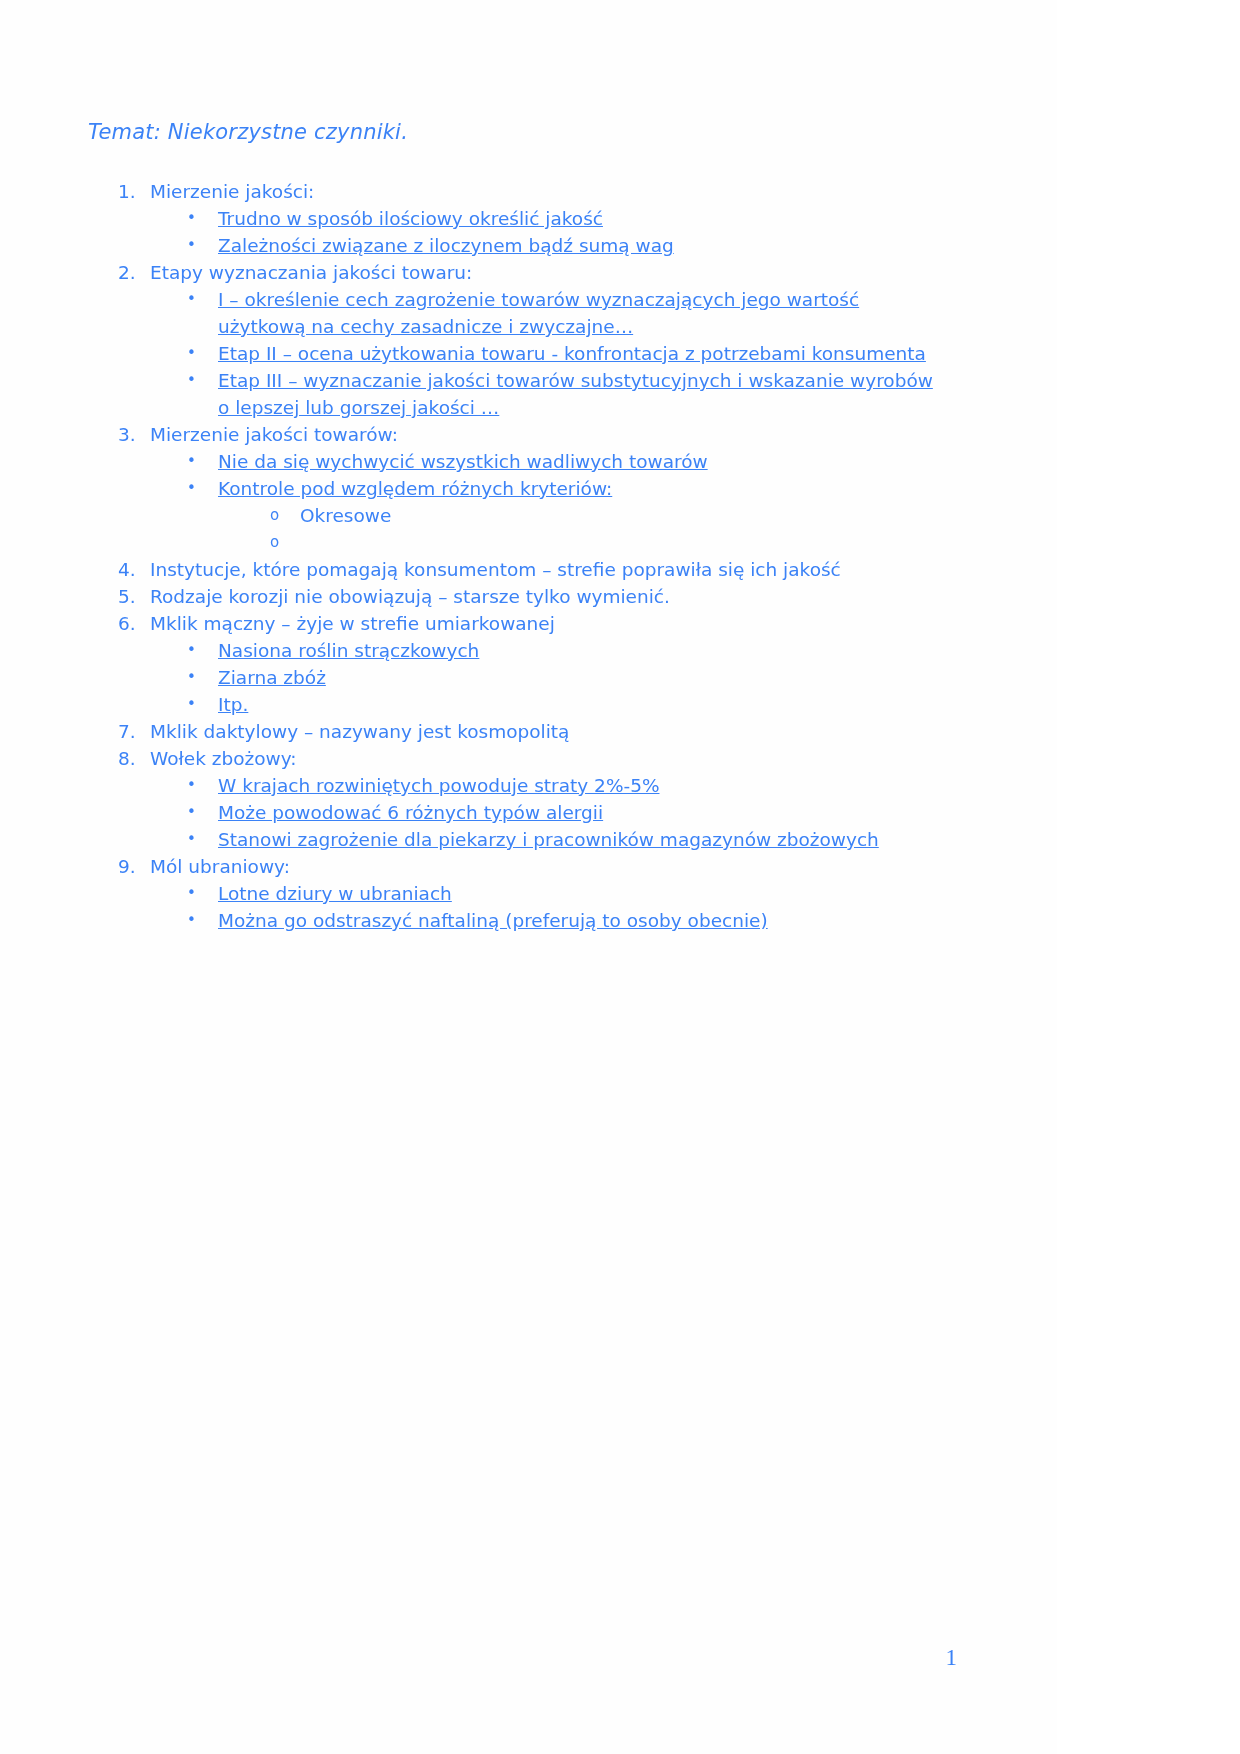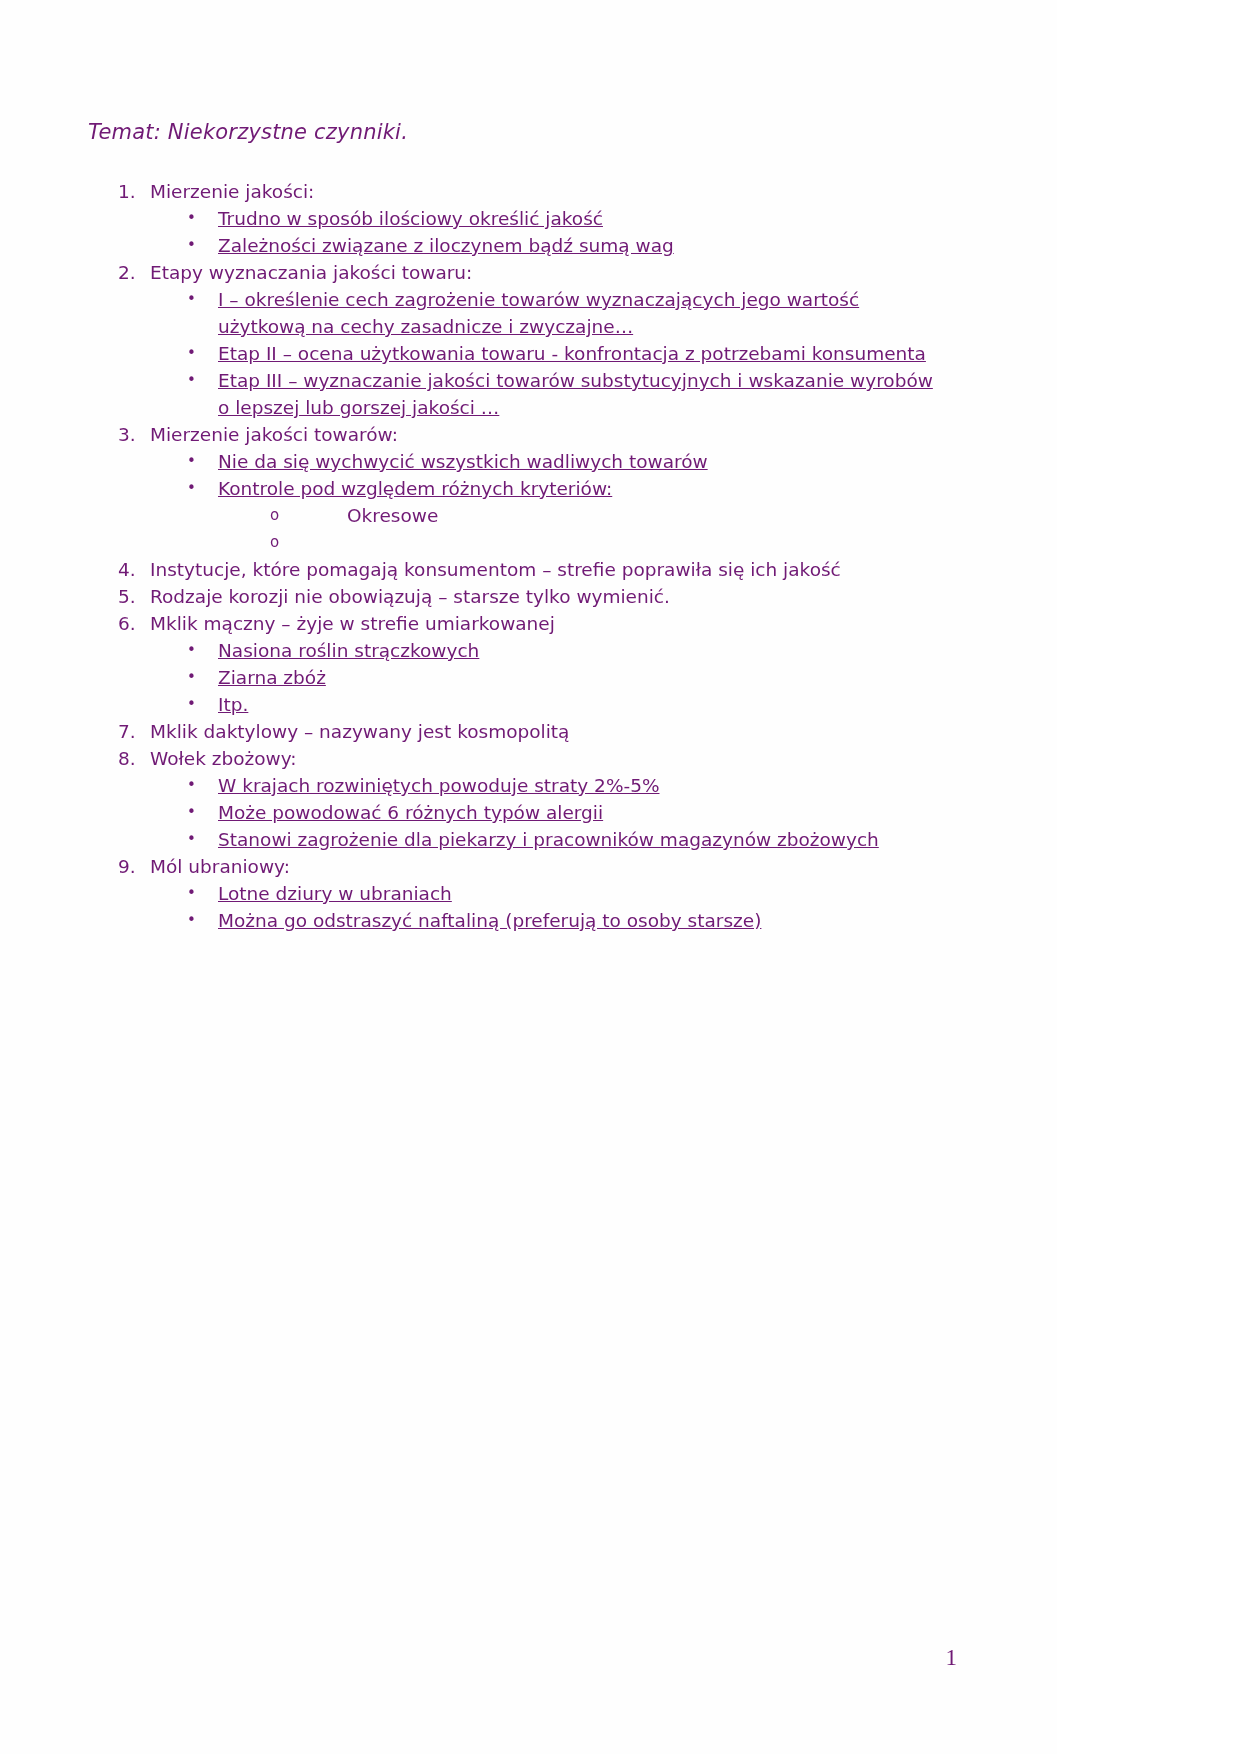--- a/index.html
+++ b/index.html
@@ -5,21 +5,21 @@
   html, body {
     margin: 0;
     padding: 0;
     background: #ffffff;
   }
   .page {
     position: relative;
     width: 1057px;
     height: 1754px;
     background: #fefefe;
-    color: #701a75;
+    color: #3b82f6;
     font-family: "DejaVu Sans", sans-serif;
     overflow: hidden;
     box-sizing: border-box;
   }
   .doc {
     box-sizing: border-box;
     padding: 118px 112px 0 88px;
   }
   .title {
     font-style: italic;
@@ -59,21 +59,21 @@
   .sub {
     display: flex;
     align-items: flex-start;
     padding-left: 152px;
   }
   .s-marker {
     flex: 0 0 30px;
     width: 30px;
     font-size: 15px;
   }
-  .s-text { flex: 1; margin-left: 47px; }
+  .s-text { flex: 1; }
   .page-number {
     position: absolute;
     top: 1645px;
     right: 100px;
     font-family: "Liberation Serif", "DejaVu Serif", serif;
     font-size: 23px;
   }
 </style>
 </head>
 <body>
@@ -204,21 +204,21 @@
         <div class="item-head">
           <span class="num">9.</span>
           <span class="head-text"><strong>Mól ubraniowy</strong><span>:</span></span>
         </div>
         <div class="bullet">
           <span class="b-marker">•</span>
           <span class="b-text">Lotne dziury w ubraniach</span>
         </div>
         <div class="bullet">
           <span class="b-marker">•</span>
-          <span class="b-text">Można go odstraszyć naftaliną (preferują to osoby starsze)</span>
+          <span class="b-text">Można go odstraszyć naftaliną (preferują to osoby obecnie)</span>
         </div>
       </div>
 
     </div>
   </div>
 
   <div class="page-number">1</div>
 </div>
 
 </body></html>

